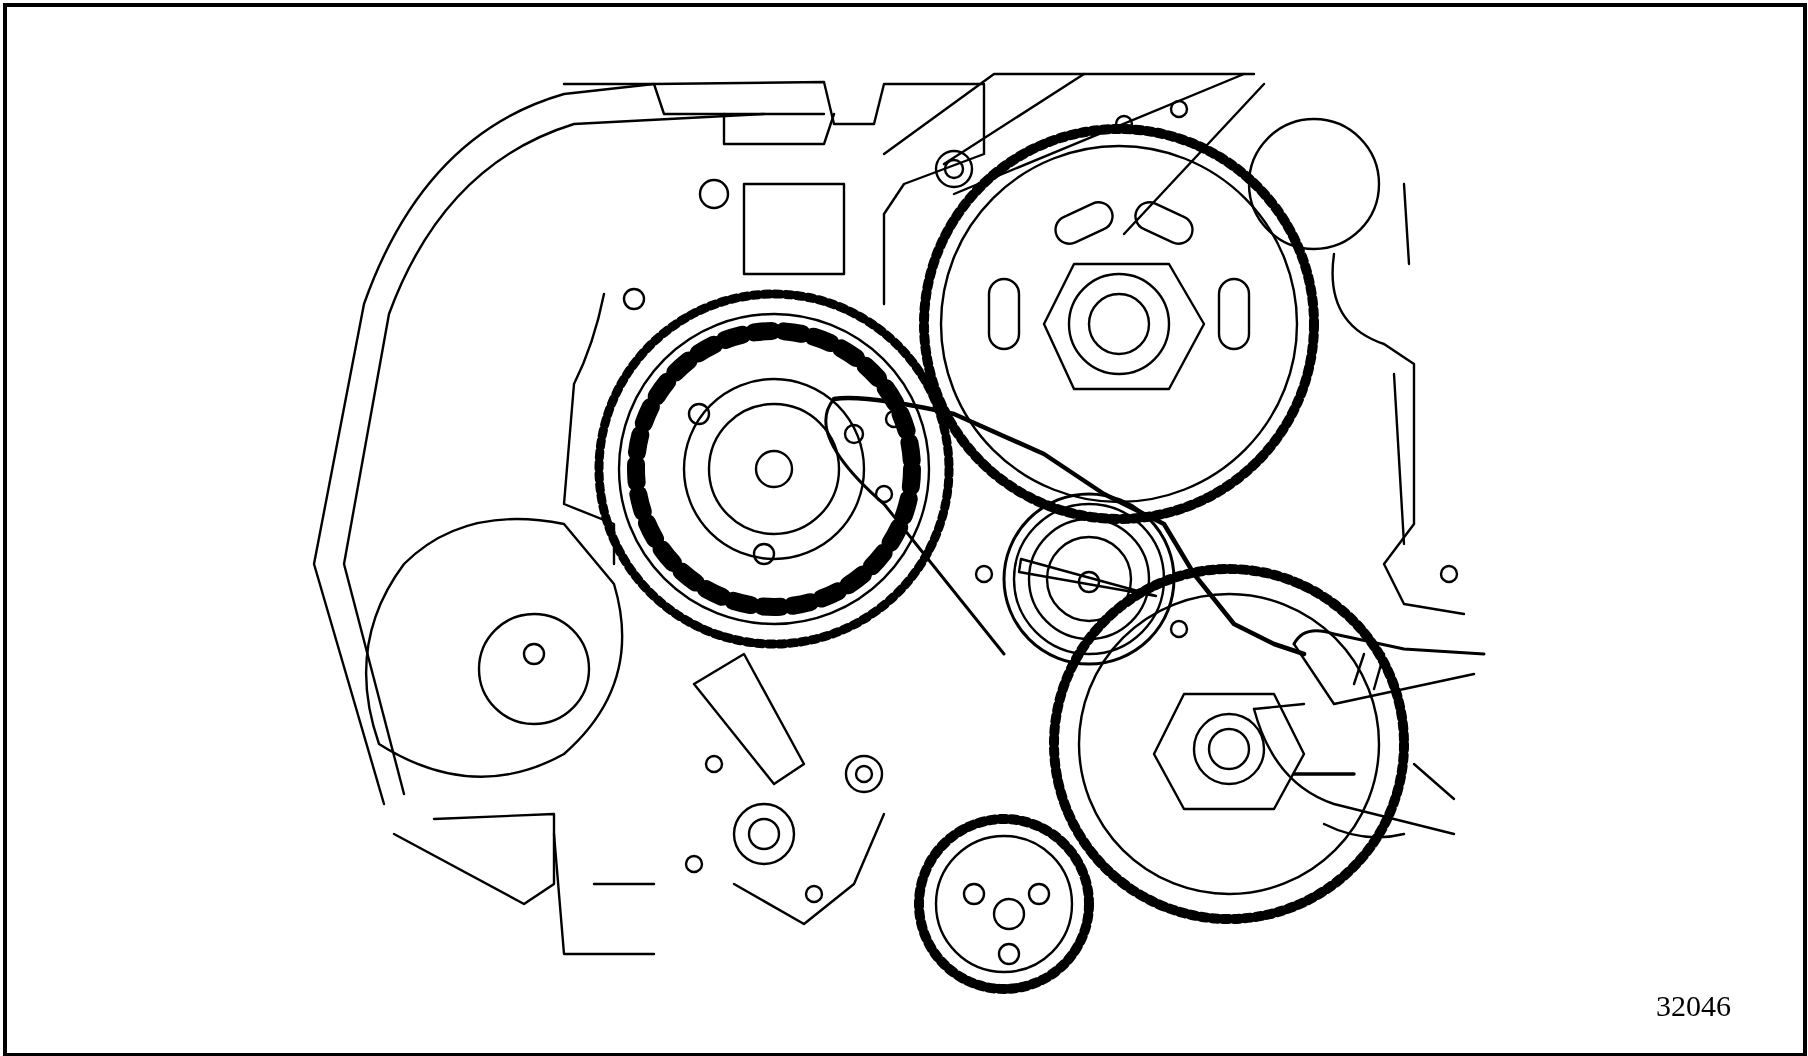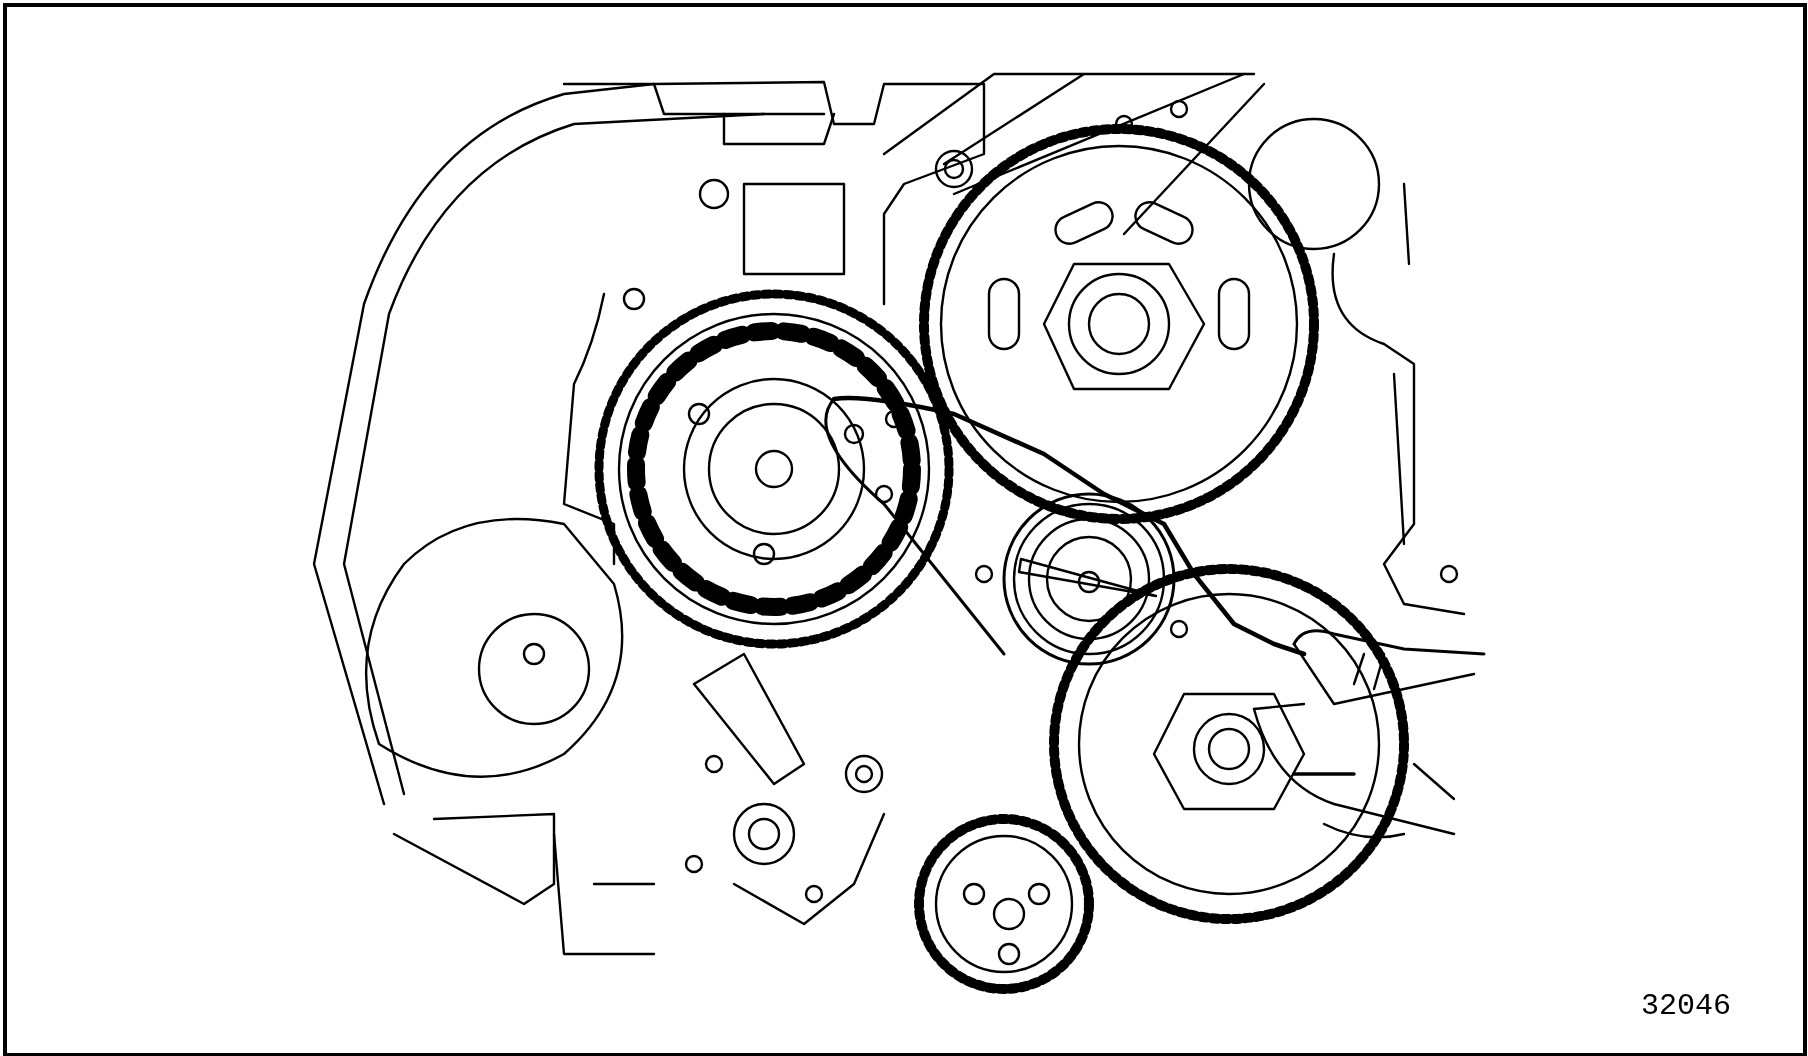--- a/index.html
+++ b/index.html
@@ -4,21 +4,21 @@
   <style>
     html, body { margin: 0; padding: 0; background: #ffffff; }
     body { width: 1808px; height: 1056px; overflow: hidden; }
     .frame {
       position: absolute; left: 3px; top: 3px; width: 1796px; height: 1046px;
       border: 4px solid #000; background: #fff; box-sizing: content-box;
     }
     .figure { position: absolute; left: 0; top: 0; }
     .fig-number {
       position: absolute; right: 72px; bottom: 30px;
-      font-family: Liberation Mono, monospace; font-size: 30px; color: #000;
+      font-family: Liberation Serif, serif; font-size: 30px; color: #000;
     }
     svg { stroke: #000; fill: none; stroke-width: 2.4; stroke-linejoin: round; stroke-linecap: round; }
   </style>
 </head>
 <body>
 
 <div class="frame">
   <svg class="figure" width="1796" height="1046" viewBox="3 3 1796 1046">
     <defs>
       <pattern id="none" width="1" height="1"></pattern>

